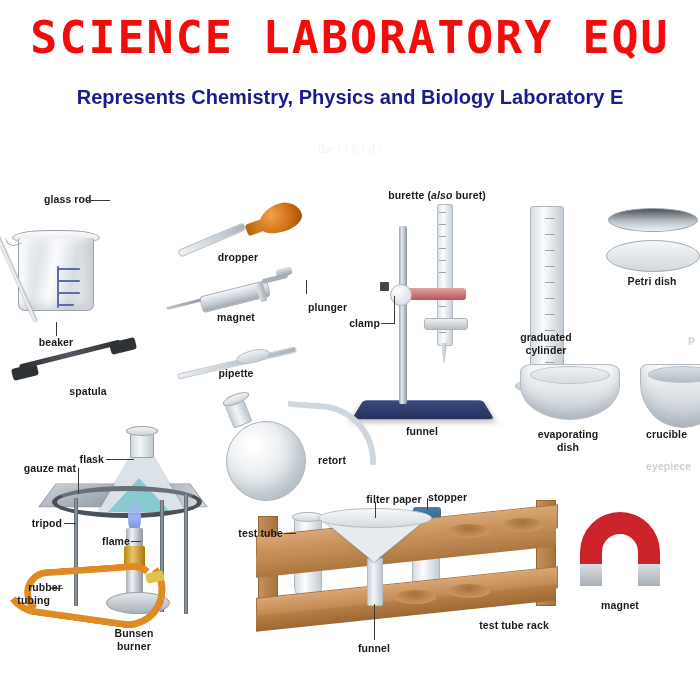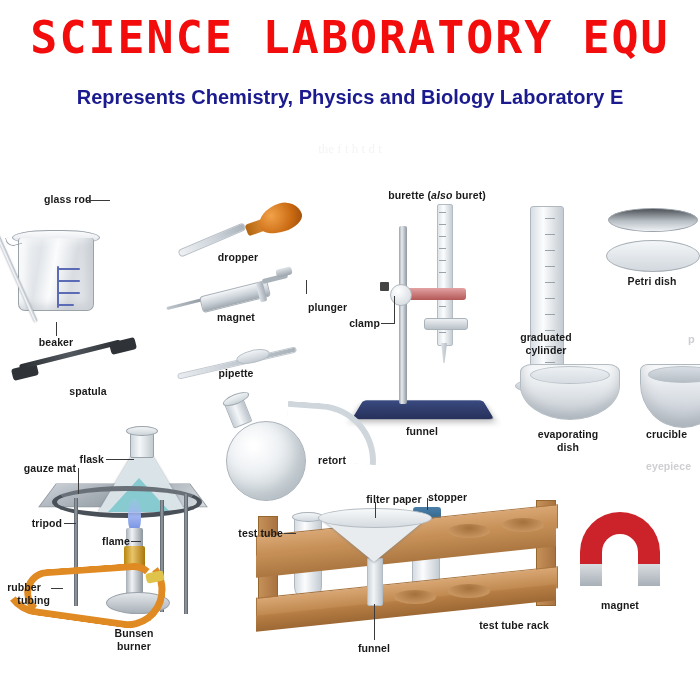--- a/index.html
+++ b/index.html
@@ -531,21 +531,21 @@
 
   <div class="lbl right" style="left:104px;top:454px;">flask</div>
   <div class="lead h" style="left:106px;top:459px;width:28px;"></div>
   <div class="lbl right" style="left:76px;top:463px;">gauze mat</div>
   <div class="lead h" style="left:78px;top:468px;width:0px;"></div>
   <div class="lead v" style="left:78px;top:468px;height:26px;"></div>
   <div class="lbl right" style="left:62px;top:518px;">tripod</div>
   <div class="lead h" style="left:64px;top:523px;width:12px;"></div>
   <div class="lbl right" style="left:130px;top:536px;">flame</div>
   <div class="lead h" style="left:131px;top:541px;width:10px;"></div>
-  <div class="lbl right" style="left:41px;top:582px;">rubber</div>
+  <div class="lbl right" style="left:62px;top:582px;">rubber</div>
   <div class="lbl right" style="left:50px;top:595px;">tubing</div>
   <div class="lead h" style="left:51px;top:588px;width:12px;"></div>
   <div class="lbl center" style="left:134px;top:628px;">Bunsen</div>
   <div class="lbl center" style="left:134px;top:641px;">burner</div>
 
   <div class="art retort-arm"></div>
   <div class="art retort-bulb"></div>
   <div class="art retort-neck"></div>
   <div class="art retort-rim"></div>
   <div class="lbl" style="left:318px;top:455px;">retort</div>

